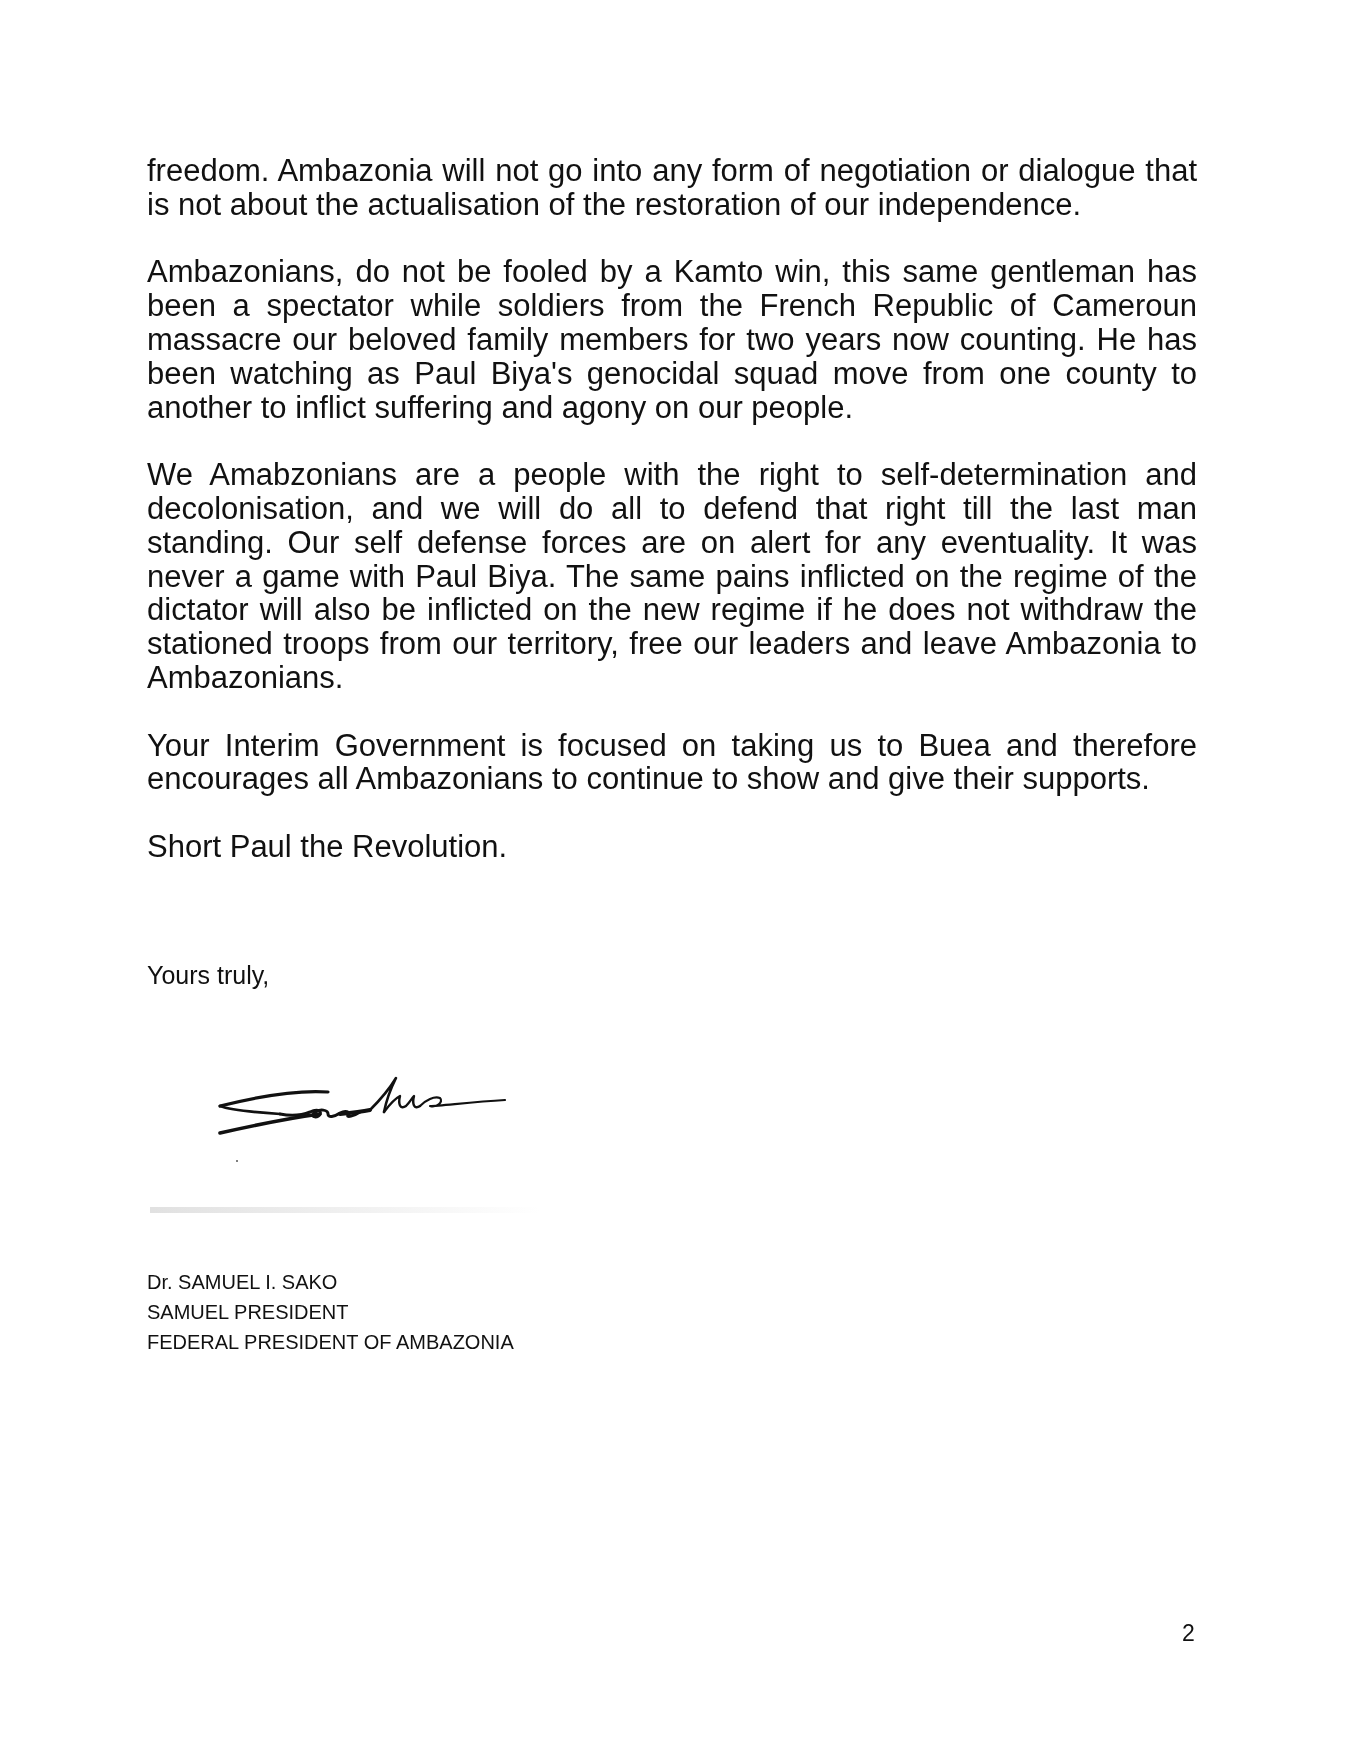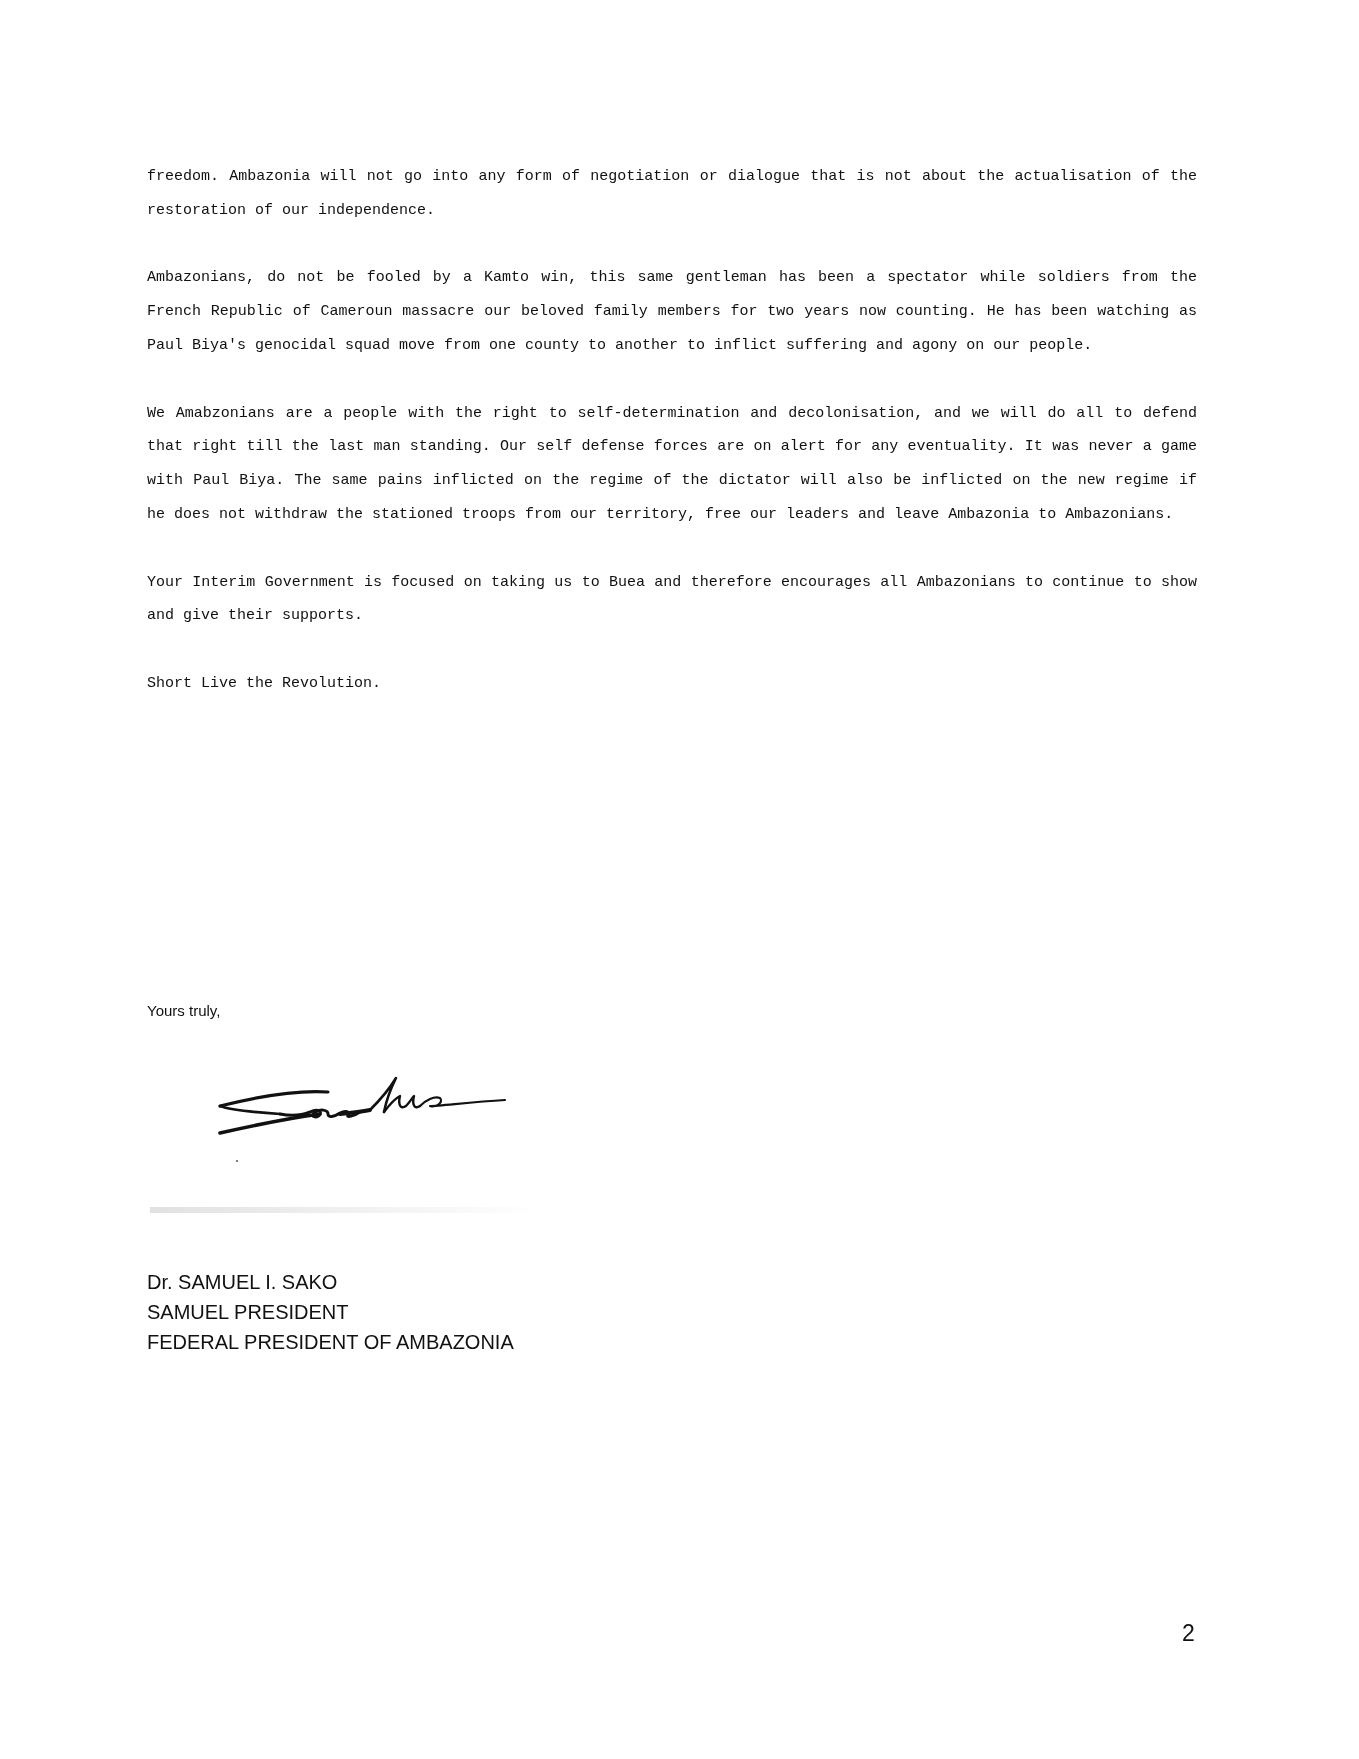--- a/index.html
+++ b/index.html
@@ -18,39 +18,38 @@
   .page {
     position: absolute;
     left: 0; top: 0;
     width: 1359px;
     height: 1759px;
     background: #ffffff;
   }
   .body-text {
     position: absolute;
     left: 147px;
-    top: 160px;
+    top: 154px;
     width: 1050px;
-    font-size: 15px;
+    font-size: 31px;
     line-height: 33.8px;
-    font-family: Liberation Mono, monospace;
   }
   .para {
     margin: 0 0 33.8px 0;
     text-align: justify;
     text-align-last: left;
   }
   .para.left {
     text-align: left;
   }
   .closing {
     position: absolute;
     left: 147px;
-    top: 994px;
-    font-size: 15px;
+    top: 959px;
+    font-size: 25px;
     line-height: 33.8px;
   }
   .signature-box {
     position: absolute;
     left: 150px;
     top: 1000px;
     width: 390px;
     height: 215px;
   }
   .signature-box svg {
@@ -86,21 +85,21 @@
 </head>
 <body>
 
 <div class="page">
 
   <div class="body-text">
     <p class="para">freedom. Ambazonia will not go into any form of negotiation or dialogue that is not about the actualisation of the restoration of our independence.</p>
     <p class="para">Ambazonians, do not be fooled by a Kamto win, this same gentleman has been a spectator while soldiers from the French Republic of Cameroun massacre our beloved family members for two years now counting. He has been watching as Paul Biya's genocidal squad move from one county to another to inflict suffering and agony on our people.</p>
     <p class="para">We Amabzonians are a people with the right to self-determination and decolonisation, and we will do all to defend that right till the last man standing. Our self defense forces are on alert for any eventuality. It was never a game with Paul Biya. The same pains inflicted on the regime of the dictator will also be inflicted on the new regime if he does not withdraw the stationed troops from our territory, free our leaders and leave Ambazonia to Ambazonians.</p>
     <p class="para">Your Interim Government is focused on taking us to Buea and therefore encourages all Ambazonians to continue to show and give their supports.</p>
-    <p class="para left">Short Live the Revolution.</p>
+    <p class="para left">Short Paul the Revolution.</p>
   </div>
 
   <div class="closing">Yours truly,</div>
 
   <div class="signature-box">
     <svg width="390" height="215" viewBox="0 0 390 215" xmlns="http://www.w3.org/2000/svg">
       <g fill="none" stroke="#111" stroke-linecap="round" stroke-linejoin="round">
 
         <path d="M178 92 C150 90, 110 96, 70 106" stroke-width="3.2"></path>
 

